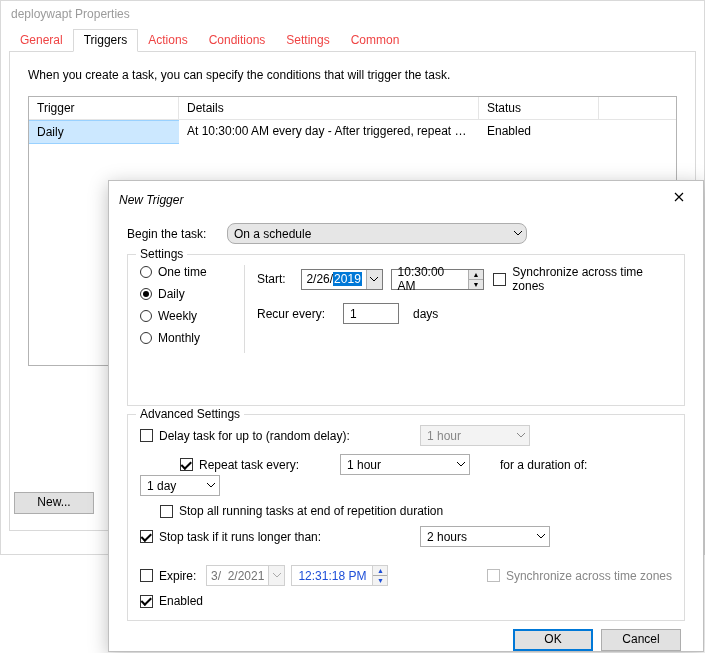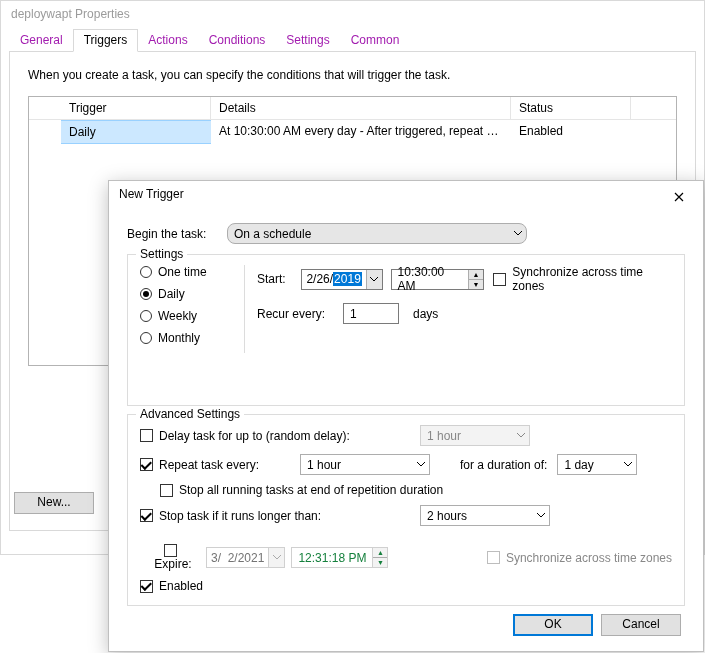--- a/index.html
+++ b/index.html
@@ -3,46 +3,46 @@
   <meta charset="utf-8">
   <style>
     * { box-sizing: border-box; font-family: "Segoe UI", Tahoma, sans-serif; font-size: 12px; }
     body { margin: 0; background: #fff; width: 705px; height: 653px; position: relative; overflow: hidden; color: #000; }
 
     
     .props-window { position: absolute; left: 0; top: 0; width: 705px; height: 555px; background: #fff; border: 1px solid #d9d9d9; }
     .props-titlebar { padding: 6px 10px 8px 10px; color: #9b9b9b; }
     .tabstrip { display: flex; padding: 0 8px; }
     .tab { padding: 3px 10px 4px 10px; border: 1px solid #d9d9d9; background: #fff; color: #000; border-bottom: none; cursor: default; margin-right: -1px; position: relative; }
-    .tab.inactive { background: transparent; border-color: transparent; color: #a21caf; }
+    .tab.inactive { background: transparent; border-color: transparent; color: #ef4444; }
     .tab.inactive { border: 1px solid transparent; }
     .tab.inactive { border-bottom: 1px solid #d9d9d9; }
     .tab.inactive { border: 1px solid #d9d9d9; border-bottom: 1px solid #d9d9d9; }
     .tab.inactive { background: #fff; }
     .tabstrip .tab { border: 1px solid #d9d9d9; border-bottom: none; }
     .tabstrip .tab.inactive { border-color: transparent; }
     .tabstrip .tab.active { background: #fff; border-color: #d9d9d9; z-index: 2; }
     .tabpage { margin: 0 8px 8px 8px; border: 1px solid #d9d9d9; height: 480px; padding: 16px 18px; position: relative; }
     .tabstrip .tab.active { border-bottom: 1px solid #fff; margin-bottom: -1px; }
     .hint { margin-bottom: 14px; }
     .trig-table { border: 1px solid #b3b3b3; background: #fff; }
     .trig-header { display: flex; background: #fff; border-bottom: 1px solid #e5e5e5; }
     .trig-header > div { padding: 4px 8px; border-right: 1px solid #e5e5e5; }
     .trig-row { display: flex; }
     .trig-row > div { padding: 4px 8px; }
-    .col-trigger { width: 150px; margin-left: 32px; }
+    .col-trigger { width: 150px; }
     .col-details { width: 300px; white-space: nowrap; overflow: hidden; text-overflow: ellipsis; }
     .col-status { width: 120px; }
     .trig-row .col-trigger { background: #cce8ff; border-top:1px solid #99d1ff; border-bottom:1px solid #99d1ff;}
     .btn-row { position: absolute; left: 4px; bottom: 16px; }
     .std-btn { min-width: 80px; height: 22px; background: #e1e1e1; border: 1px solid #adadad; text-align: center; line-height: 18px; display: inline-block; padding: 0 10px; }
 
     
     .trigger-dlg { position: absolute; left: 108px; top: 180px; width: 596px; height: 472px; background: #fff; border: 1px solid #bfbfbf; box-shadow: 0 4px 18px rgba(0,0,0,0.25); }
-    .dlg-titlebar { display: flex; align-items: flex-start; justify-content: space-between; padding: 6px 8px 6px 10px; }
+    .dlg-titlebar { display: flex; align-items: flex-end; justify-content: space-between; padding: 6px 8px 6px 10px; font-style: italic; }
     .dlg-titlebar .close { width: 32px; height: 20px; display: flex; align-items: center; justify-content: center; }
     .dlg-body { padding: 10px 18px 12px 18px; }
 
     .row { display: flex; align-items: center; margin-bottom: 10px; }
     .label-col { width: 100px; }
     .combo { display: inline-flex; align-items: center; justify-content: space-between; border: 1px solid #adadad; background: #e6e6e6; padding: 2px 4px 2px 6px; height: 21px; }
     .combo.light { background: #fff; }
     .combo .chev { margin-left: 6px; }
     .combo.disabled { color: #888; background: #f3f3f3; border-color: #d0d0d0; }
 
@@ -62,35 +62,35 @@
     .date-field .sel { background: #0078d7; color: #fff; padding: 0 1px; }
     .date-field .drop { width: 16px; background: #e6e6e6; border-left: 1px solid #adadad; display: flex; align-items: center; justify-content: center; height: 100%; }
     .date-field.disabled { border-color: #d0d0d0; color: #737373; }
     .date-field.disabled .drop { background: #f3f3f3; border-left-color:#d0d0d0; }
 
     .time-field { display: inline-flex; align-items: center; border: 1px solid #7a7a7a; height: 21px; background: #fff; }
     .time-field .txt { padding: 0 6px; }
     .time-field .spin { width: 15px; display: flex; flex-direction: column; border-left: 1px solid #adadad; height: 100%; }
     .time-field .spin div { flex: 1; display: flex; align-items: center; justify-content: center; font-size: 7px; background: #e6e6e6; line-height: 1; }
     .time-field .spin div:first-child { border-bottom: 1px solid #adadad; }
-    .time-field.disabled { border-color: #d0d0d0; color: #15803d; }
+    .time-field.disabled { border-color: #d0d0d0; color: #1d4ed8; }
     .time-field.disabled .spin div { background: #f3f3f3; }
     .time-field.disabled .spin { border-left-color:#d0d0d0; }
 
     .num-field { border: 1px solid #7a7a7a; height: 21px; width: 56px; padding: 0 6px; display: inline-flex; align-items: center; background: #fff; }
 
     .cb { width: 13px; height: 13px; border: 1px solid #333; margin-right: 6px; display: inline-flex; align-items: center; justify-content: center; background: #fff; flex-shrink:0; }
     .cb.checked::after { content: ""; width: 8px; height: 4px; border-left: 2px solid #000; border-bottom: 2px solid #000; transform: rotate(-45deg) translate(0px,-1px); display: block; }
     .cb.disabled { border-color: #bdbdbd; }
     .cb-line { display: flex; align-items: center; margin-bottom: 8px; }
     .muted { color: #888; }
 
     .adv-row { display: flex; align-items: center; margin-bottom: 8px; flex-wrap: wrap; }
     .adv-row .lead { display: flex; align-items: center; width: 280px; }
-    .adv-row .lead.short { width: 160px; }
+    .adv-row .lead.short { width: 160px; margin-left: 40px; }
 
     .dlg-buttons { display: flex; justify-content: flex-end; gap: 8px; padding-right: 4px; margin-top: 4px; }
     .dlg-buttons .std-btn.primary { border-color: #0078d7; box-shadow: inset 0 0 0 1px #0078d7; }
 
     .chev svg, .close svg { display:block; }
   </style>
 </head>
 <body>
 
 <div class="props-window">
@@ -272,21 +272,21 @@
               <svg width="8" height="5">
                 <path d="M0 0 L4 4 L8 0" fill="none" stroke="#000"></path>
               </svg>
             </span>
         </span>
       </div>
 
       <div style="height:10px;"></div>
 
       <div class="adv-row">
-        <span class="cb-line" style="margin:0; width:66px;flex-direction:column;">
+        <span class="cb-line" style="margin:0; width:66px;">
           <span class="cb"></span>
           <span>Expire:</span>
         </span>
         <span class="date-field disabled">
           <span class="txt" style="white-space:pre;">3/  2/2021</span>
           <span class="drop">
               <svg width="8" height="5">
                 <path d="M0 0 L4 4 L8 0" fill="none" stroke="#aaa"></path>
               </svg>
             </span>

